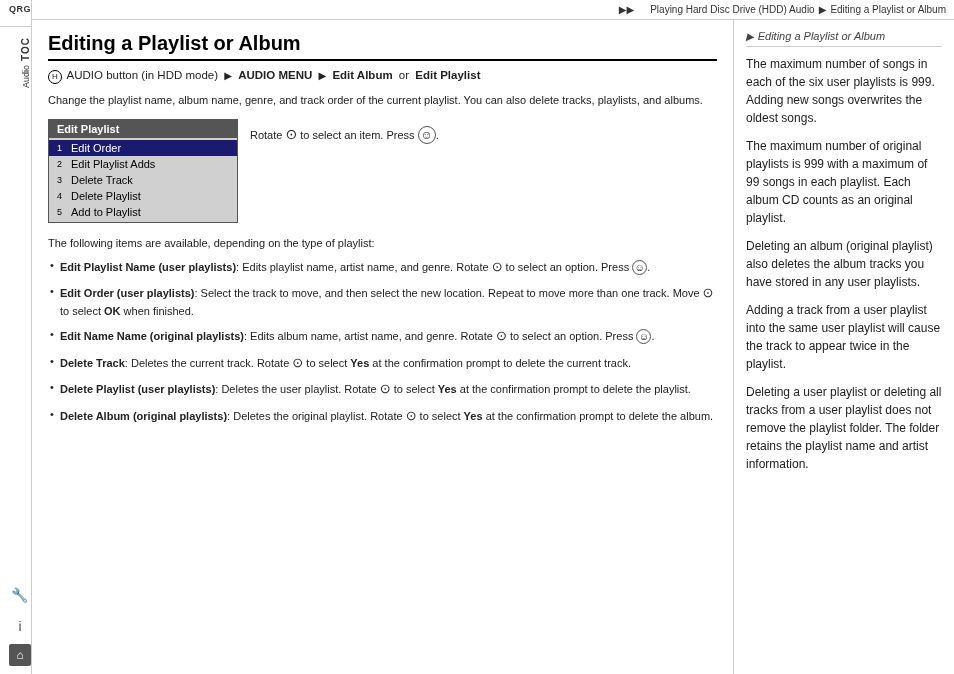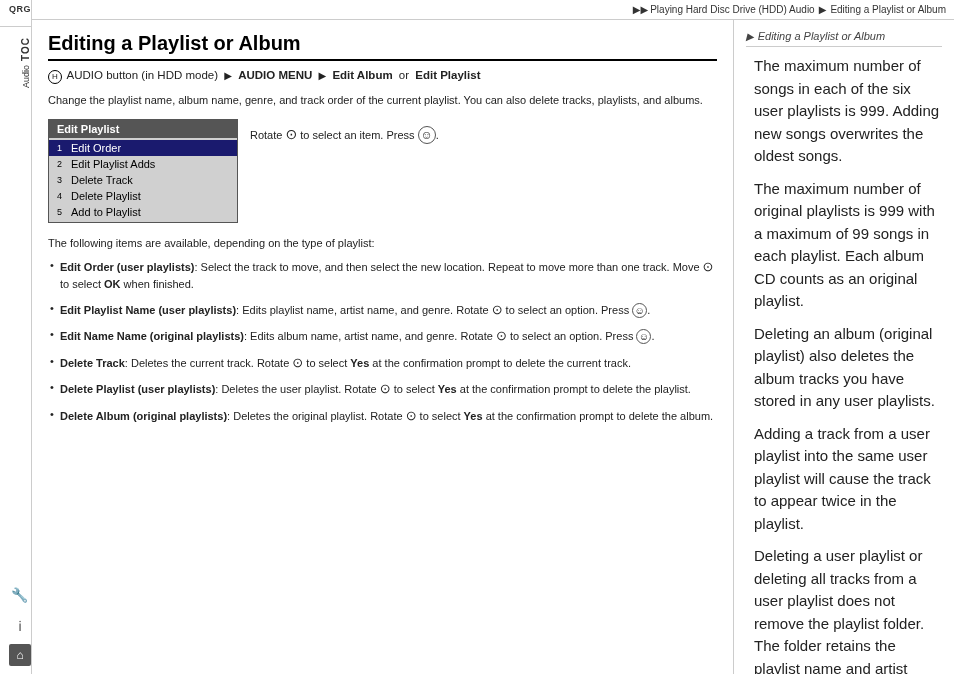--- a/index.html
+++ b/index.html
@@ -224,25 +224,24 @@
       color: #444;
       font-style: italic;
       margin-bottom: 8px;
       display: flex;
       align-items: center;
       gap: 4px;
       border-bottom: 1px solid #ccc;
       padding-bottom: 4px;
     }
     .sidebar-note-para {
-      font-size: 15px;
+      font-size: 12px;
       color: #222;
       line-height: 1.5;
       margin-bottom: 10px;
-      margin-left: 8px;
     }
 
     
     .bottom-bar {
       border-top: 1px solid #ccc;
       display: flex;
       align-items: center;
       justify-content: flex-end;
       padding: 3px 12px;
       font-size: 12px;
@@ -261,21 +260,21 @@
     <div class="sidebar-icon">🔧</div>
     <div class="sidebar-icon">ℹ</div>
     <div class="sidebar-icon home-icon-box">⌂</div>
   </div>
 </div>
 
 <div class="main">
 
   <div class="breadcrumb-bar">
     <span>▶▶</span>
-    <span style="margin-left:2px;">Playing Hard Disc Drive (HDD) Audio</span>
+    <span style="margin-left:16px;">Playing Hard Disc Drive (HDD) Audio</span>
     <span style="margin: 0 4px;">▶</span>
     <span>Editing a Playlist or Album</span>
   </div>
 
   <div class="content-area">
 
     <div class="doc-main">
       <h1 class="page-title">Editing a Playlist or Album</h1>
 
       <div class="instruction-line">
@@ -319,24 +318,24 @@
         </div>
         <div class="rotate-instruction">
           Rotate <span style="font-size:14px;">⊙</span> to select an item. Press <span style="display:inline-block;border:1px solid #555;border-radius:50%;width:18px;height:18px;text-align:center;line-height:16px;font-size:12px;">☺</span>.
         </div>
       </div>
 
       <p class="section-label">The following items are available, depending on the type of playlist:</p>
 
       <ul class="bullet-list">
         <li>
+          <strong>Edit Playlist Name (user playlists)</strong><span>: Edits playlist name, artist name, and genre. Rotate <span style="font-size:13px;">⊙</span> to select an option. Press <span style="display:inline-block;border:1px solid #555;border-radius:50%;width:15px;height:15px;text-align:center;line-height:13px;font-size:10px;">☺</span>.</span>
+        </li>
+        <li>
           <strong>Edit Order (user playlists)</strong><span>: Select the track to move, and then select the new location. Repeat to move more than one track. Move <span style="font-size:13px;">⊙</span> to select <strong>OK</strong> when finished.</span>
-        </li>
-        <li>
-          <strong>Edit Playlist Name (user playlists)</strong><span>: Edits playlist name, artist name, and genre. Rotate <span style="font-size:13px;">⊙</span> to select an option. Press <span style="display:inline-block;border:1px solid #555;border-radius:50%;width:15px;height:15px;text-align:center;line-height:13px;font-size:10px;">☺</span>.</span>
         </li>
         <li>
           <strong>Edit Name Name (original playlists)</strong><span>: Edits album name, artist name, and genre. Rotate <span style="font-size:13px;">⊙</span> to select an option. Press <span style="display:inline-block;border:1px solid #555;border-radius:50%;width:15px;height:15px;text-align:center;line-height:13px;font-size:10px;">☺</span>.</span>
         </li>
         <li>
           <strong>Delete Track</strong><span>: Deletes the current track. Rotate <span style="font-size:13px;">⊙</span> to select <strong>Yes</strong> at the confirmation prompt to delete the current track.</span>
         </li>
         <li>
           <strong>Delete Playlist (user playlists)</strong><span>: Deletes the user playlist. Rotate <span style="font-size:13px;">⊙</span> to select <strong>Yes</strong> at the confirmation prompt to delete the playlist.</span>
         </li>

